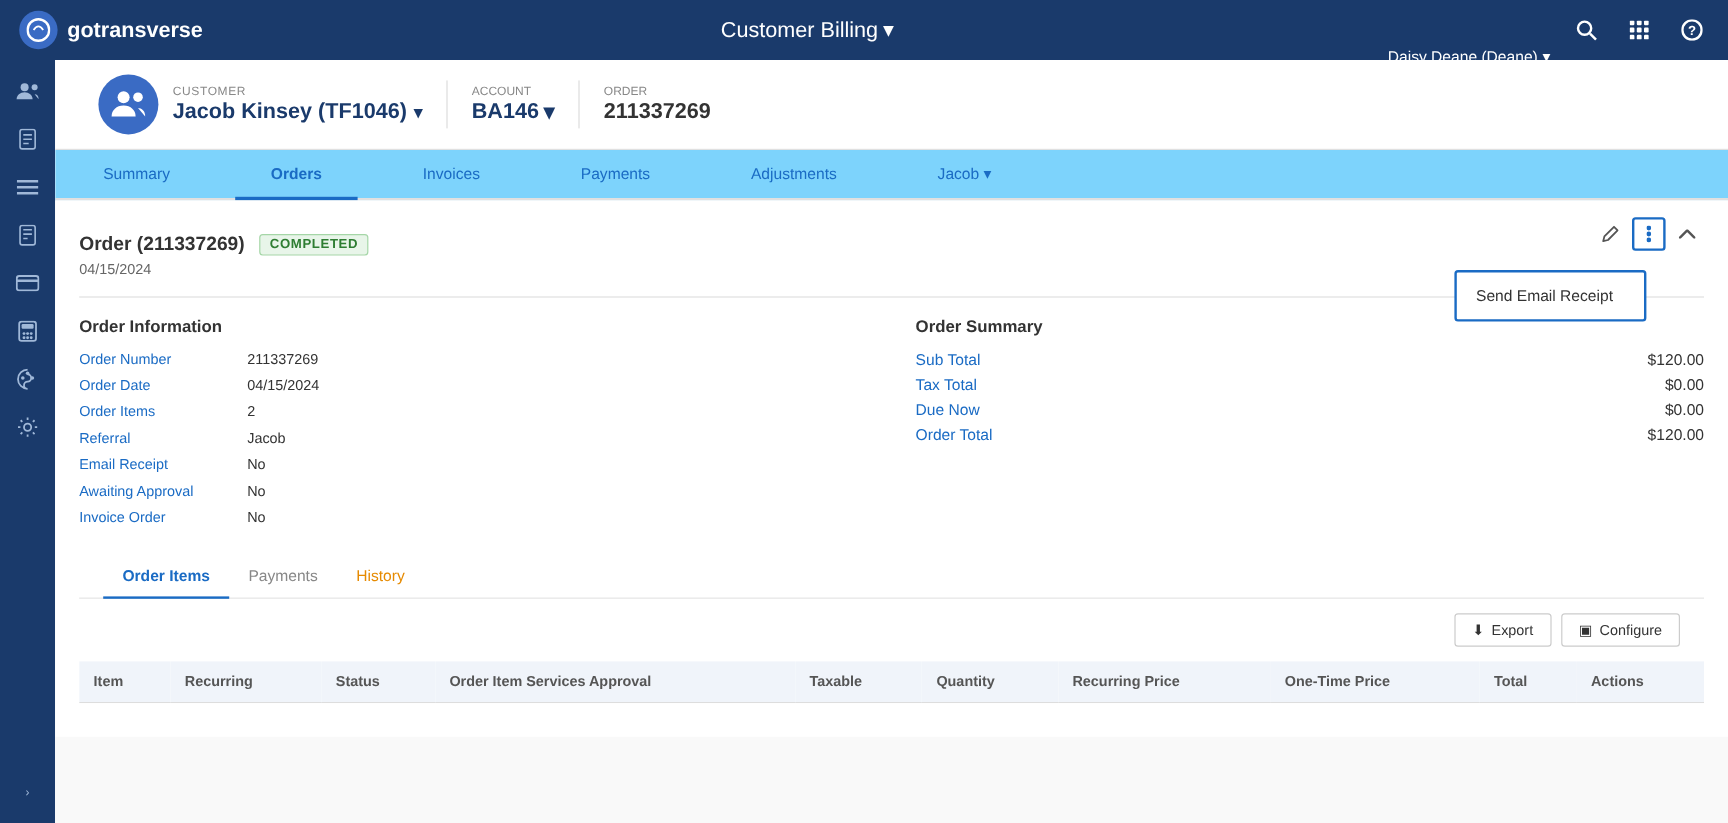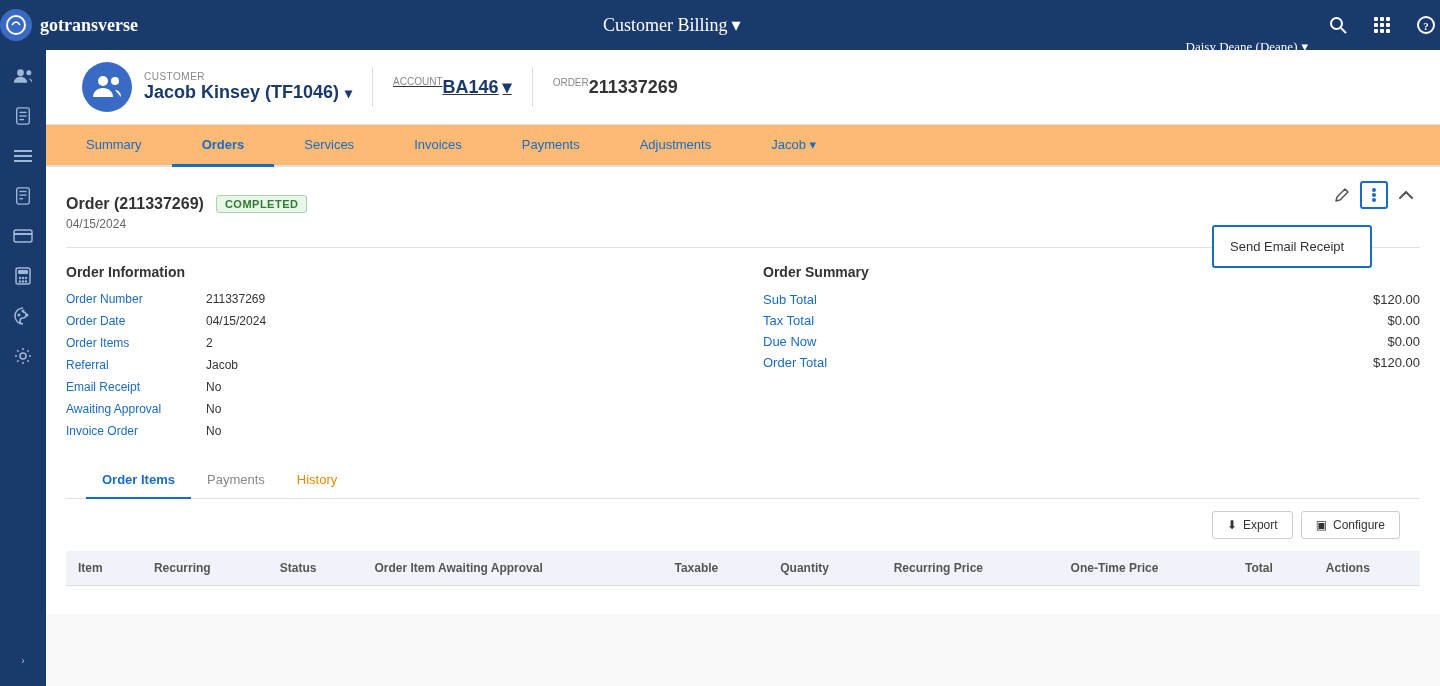--- a/index.html
+++ b/index.html
@@ -4,23 +4,22 @@
   <style>
     * { box-sizing: border-box; margin: 0; padding: 0; }
     body { font-family: Arial, sans-serif; font-size: 13px; background: #f5f5f5; color: #333; }
 
     
     .top-nav {
       background: #1a3a6b;
       height: 50px;
       display: flex;
       align-items: center;
-      padding: 0 0;
+      padding: 0 16px;
       color: white;
-      font-family: Liberation Serif, serif;
     }
     .top-nav-logo {
       display: flex;
       align-items: center;
       gap: 8px;
       font-size: 18px;
       font-weight: bold;
       color: white;
       margin-right: 20px;
     }
@@ -145,56 +144,58 @@
       cursor: pointer;
     }
     .header-divider {
       width: 1px;
       height: 40px;
       background: #ddd;
       margin: 0 20px;
     }
     .account-section {
       display: flex;
-      text-decoration: underline;
+      flex-direction: column;
     }
     .account-label {
       font-size: 10px;
       color: #888;
       text-transform: uppercase;
     }
     .account-value {
       font-size: 18px;
       font-weight: bold;
       color: #1a3a6b;
       display: flex;
       align-items: center;
       gap: 4px;
       cursor: pointer;
     }
     .order-section {
       display: flex;
+      flex-direction: column;
     }
     .order-label {
       font-size: 10px;
       color: #888;
       text-transform: uppercase;
     }
     .order-value {
       font-size: 18px;
       font-weight: bold;
       color: #333;
     }
 
     
     .tabs {
       display: flex;
       border-bottom: 2px solid #e0e0e0;
-      background: #fdba74;
+      background: #7dd3fc;
       padding: 0 10px;
+      gap: 24px;
     }
     .tab {
       padding: 12px 30px;
       cursor: pointer;
       color: #1a6bc4;
       font-size: 13px;
       border-bottom: 3px solid transparent;
       margin-bottom: -2px;
     }
     .tab.active {
@@ -550,21 +551,20 @@
       <div class="header-divider"></div>
       <div class="order-section">
         <span class="order-label">ORDER</span>
         <div class="order-value">211337269</div>
       </div>
     </div>
 
     <div class="tabs">
       <div class="tab">Summary</div>
       <div class="tab active">Orders</div>
-      <div class="tab">Services</div>
       <div class="tab">Invoices</div>
       <div class="tab">Payments</div>
       <div class="tab">Adjustments</div>
       <div class="tab">Jacob ▾</div>
     </div>
 
     <div class="content">
 
       <div class="order-panel">
         <div class="order-header">
@@ -669,21 +669,21 @@
           </button>
         </div>
 
         <div class="table-container">
           <table>
             <thead>
               <tr>
                 <th>Item</th>
                 <th>Recurring</th>
                 <th>Status</th>
-                <th>Order Item Awaiting Approval</th>
+                <th>Order Item Services Approval</th>
                 <th>Taxable</th>
                 <th>Quantity</th>
                 <th>Recurring Price</th>
                 <th>One-Time Price</th>
                 <th>Total</th>
                 <th>Actions</th>
               </tr>
             </thead>
             <tbody>
             </tbody>

